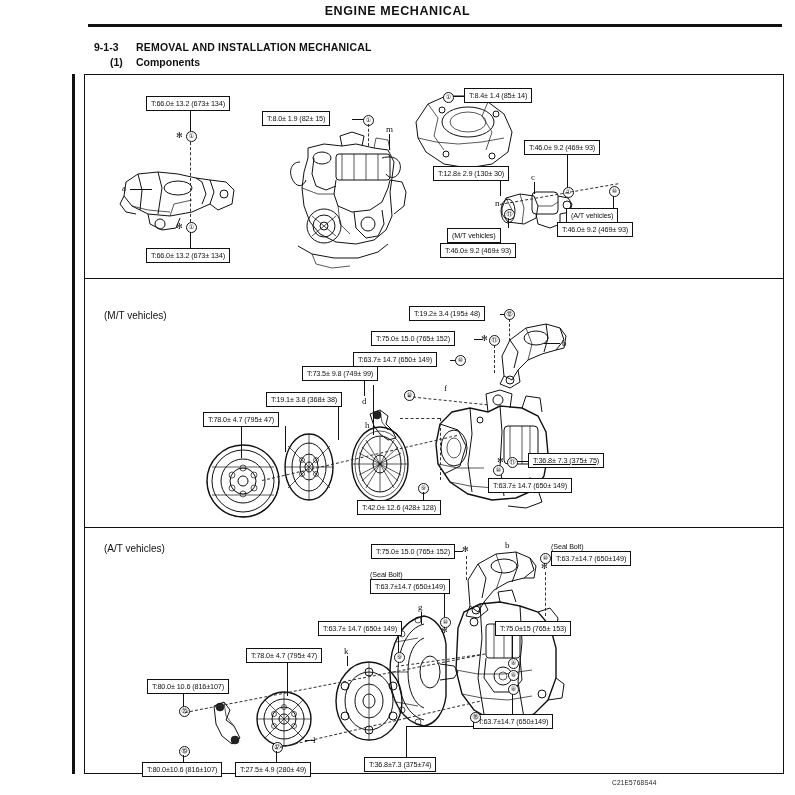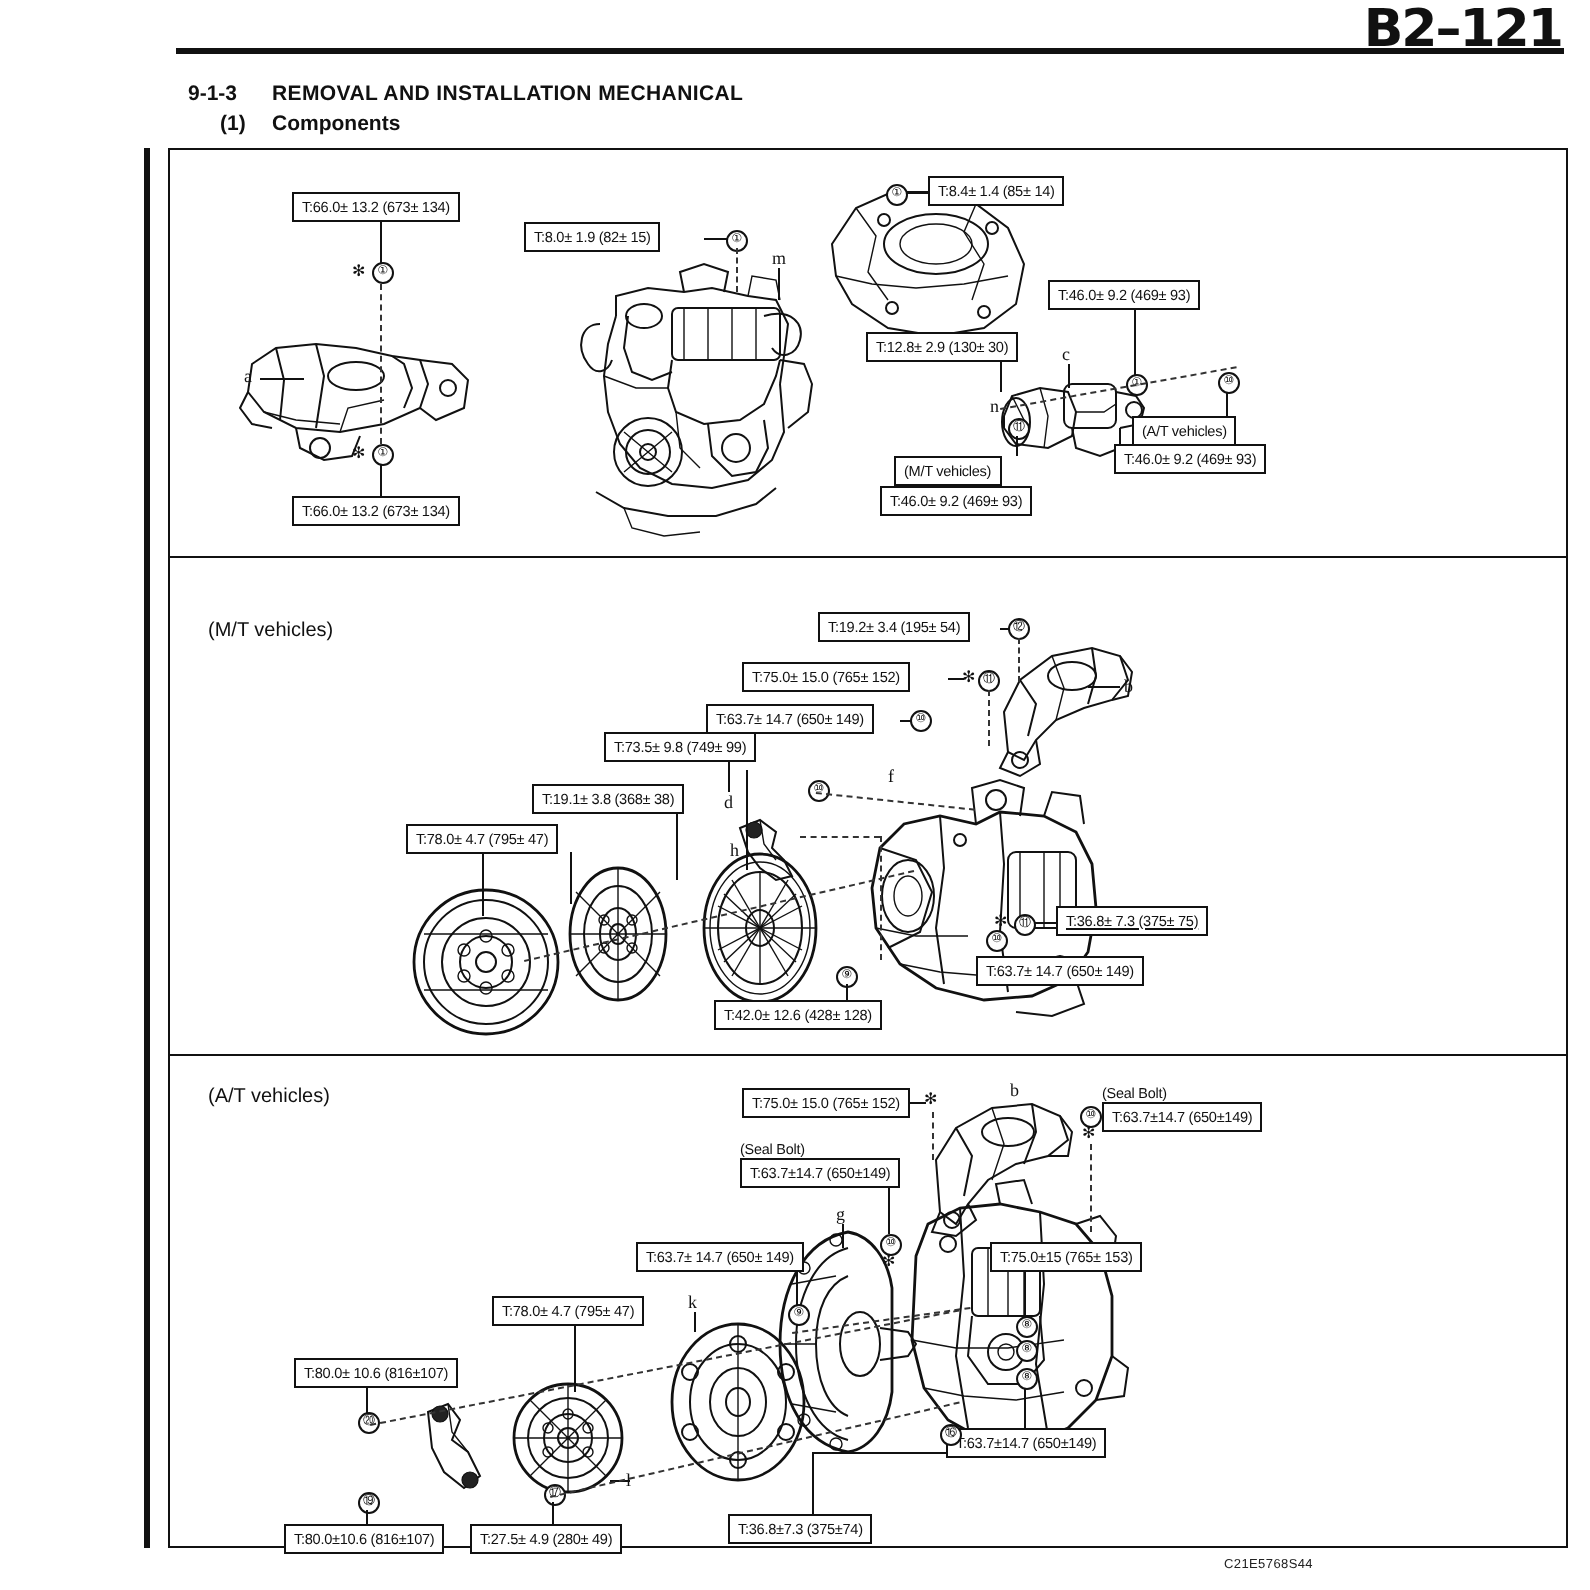--- a/index.html
+++ b/index.html
@@ -94,21 +94,21 @@
     position:absolute;left:612px;top:779px;font-size:6.5px;letter-spacing:.2px;
     color:#222;font-family:"Liberation Sans", sans-serif;
   }
   .edge-l{position:absolute;left:72px;top:74px;width:3px;height:700px;background:#111;}
 </style>
 </head>
 <body>
 
 <div class="page">
 
-  <div class="hdr-page">B2–121</div>
+  <div class="hdr-title">ENGINE MECHANICAL</div>
   <div class="hdr-rule"></div>
 
   <div class="sec-num">9-1-3</div>
   <div class="sec-title">REMOVAL AND INSTALLATION MECHANICAL</div>
   <div class="sub-num">(1)</div>
   <div class="sub-title">Components</div>
 
   <div class="frame"></div>
   <div class="panel-div" id="div1"></div>
   <div class="panel-div" id="div2"></div>
@@ -320,21 +320,21 @@
   </div>
 
   <div class="art" style="left:366px;top:408px;">
     <svg width="34" height="34" viewBox="0 0 34 34">
       <path class="st" d="M4 6 L14 2 L22 8 L20 16 L26 22 L30 30 L22 32 L14 26 L8 18 Z"></path>
       <circle class="fillk" cx="11" cy="7" r="4"></circle>
       <path class="sth" d="M14 2 L16 14 L22 22"></path>
     </svg>
   </div>
 
-  <div class="cbox" style="left:409px;top:306px;">T:19.2± 3.4 (195± 54)</div>
+  <div class="cbox" style="left:409px;top:306px;">T:19.2± 3.4 (195± 48)</div>
   <div class="ln lnh" style="left:500px;top:314px;width:10px;"></div>
   <div class="mk" style="left:504px;top:309px;">⑫</div>
   <div class="dash-v" style="left:509px;top:319px;height:22px;"></div>
 
   <div class="cbox" style="left:371px;top:331px;">T:75.0± 15.0 (765± 152)</div>
   <div class="ln lnh" style="left:474px;top:339px;width:8px;"></div>
   <div class="star" style="left:481px;top:335px;">✻</div>
   <div class="mk" style="left:489px;top:335px;">⑪</div>
   <div class="dash-v" style="left:494px;top:345px;height:28px;"></div>
 

